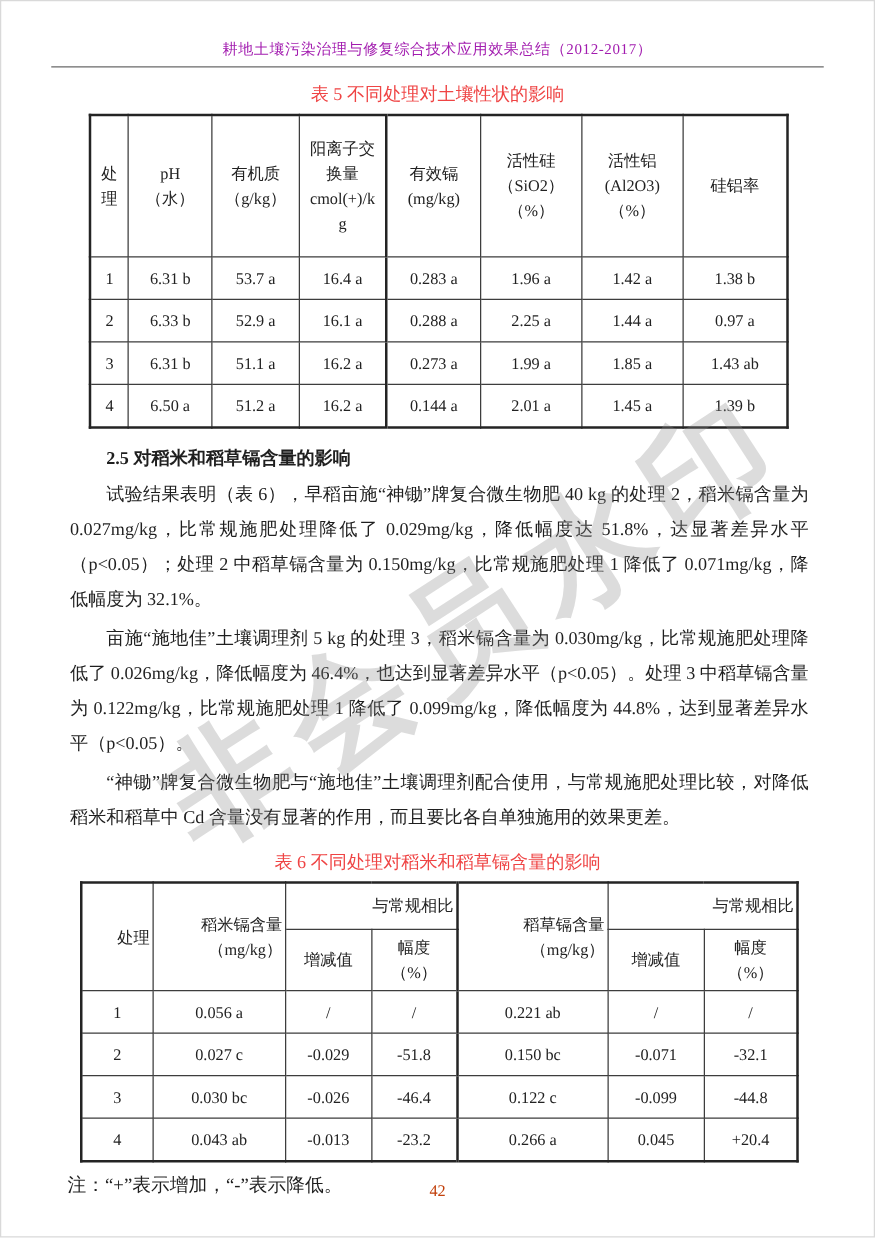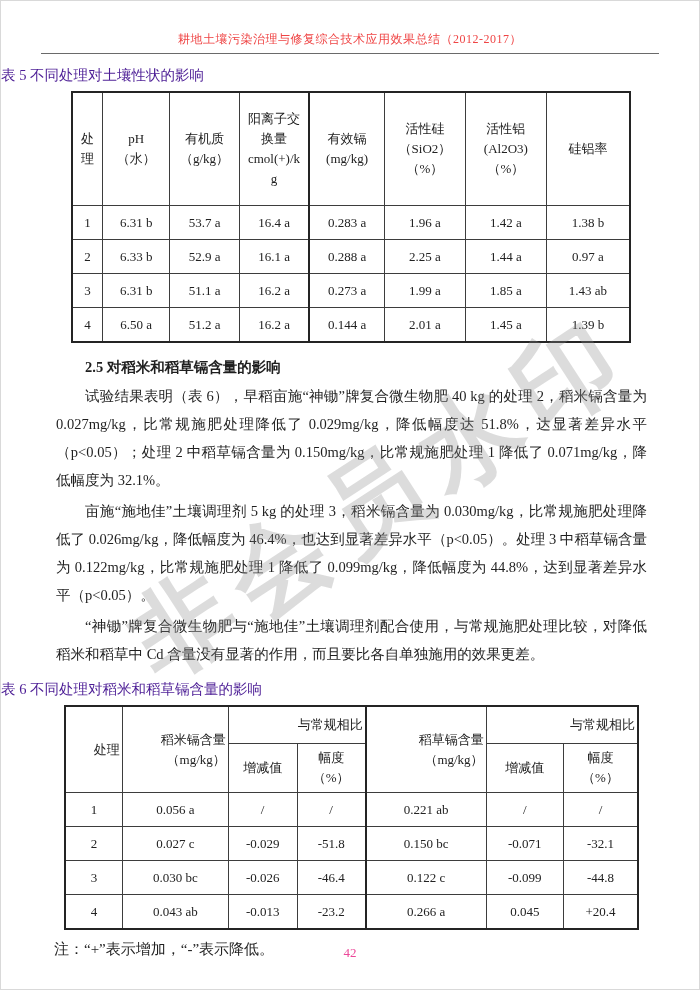--- a/index.html
+++ b/index.html
@@ -14,31 +14,31 @@
   .page{
     position:absolute;inset:0;
     border:1px solid #d9d9d9;
     box-sizing:border-box;
   }
   
   .doc-header{
     margin:30px 40px 0 40px;
     text-align:center;
     font-size:12px;
-    color:#ef4444;
+    color:#a21caf;
     letter-spacing:.5px;
     padding-bottom:5px;
     border-bottom:1.5px solid #6a6a6a;
   }
   
   .tbl-title{
-    text-align:left;
+    text-align:center;
     font-size:14.5px;
     margin:12px 0 6px 0;
-    color:#4c1d95;
+    color:#ef4444;
   }
   
   table{
     border-collapse:collapse;
     table-layout:fixed;
     font-size:13px;
     color:#222;
   }
   #table5{width:560px;margin:0 auto 0 70px;}
   #table6{width:575px;margin:0 auto 0 63px;}
@@ -76,21 +76,21 @@
   .note{
     margin:8px 52px 0 53px;
     font-size:15px;
     line-height:22px;
   }
   .page-number{
     position:absolute;
     bottom:28px;left:0;right:0;
     text-align:center;
     font-size:13px;
-    color:#ec4899;
+    color:#c2410c;
   }
   
   .watermark{
     position:absolute;
     left:60px;top:310px;
     width:640px;
     text-align:center;
     font-size:100px;
     font-weight:bold;
     letter-spacing:14px;

